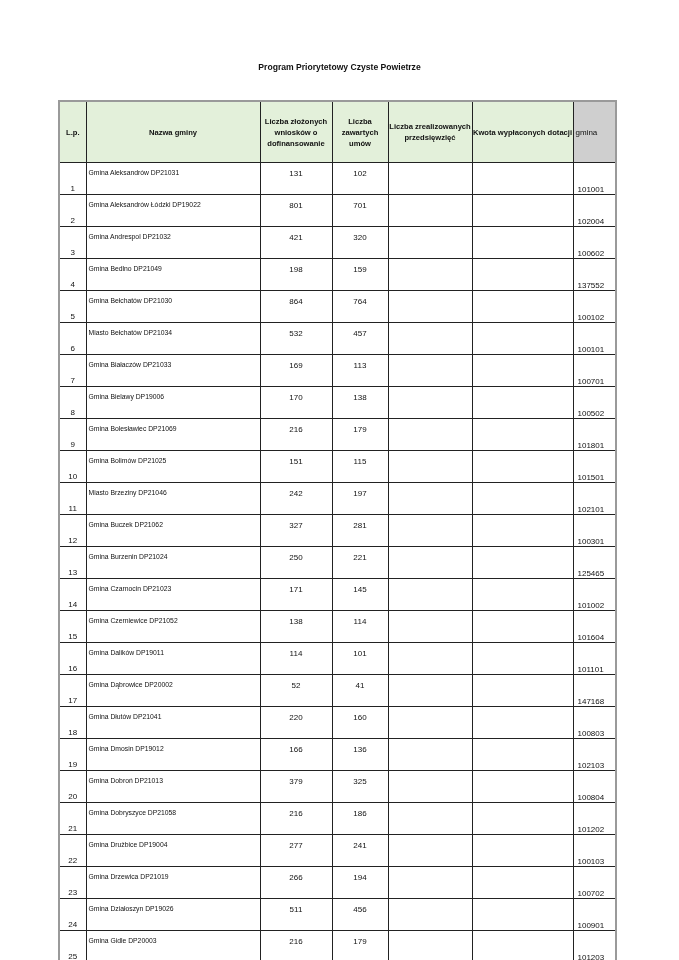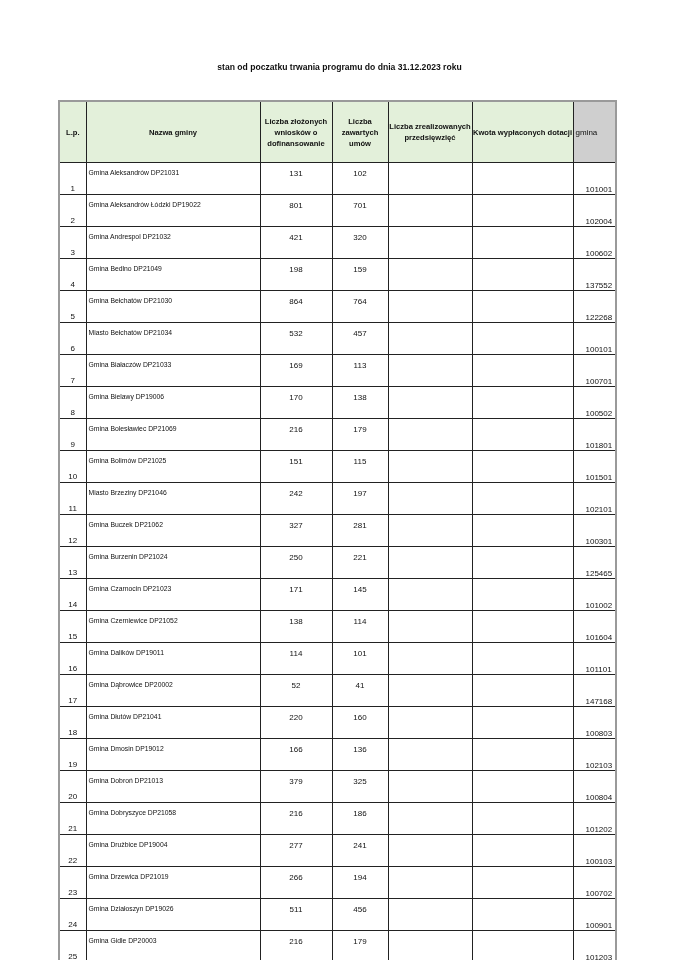--- a/index.html
+++ b/index.html
@@ -7,29 +7,29 @@
   .title { position:absolute; top:61px; left:0; width:679px; text-align:center; font-size:8.6px; font-weight:bold; line-height:13px; }
   table { position:absolute; left:58px; top:100px; border-collapse:collapse; table-layout:fixed; }
   th, td { border:1px solid #222; padding:0; }
   table { border:2px solid #9a9a9a; }
   th { background:#e3f0da; font-size:7.6px; font-weight:bold; text-align:center; line-height:11px; height:60px; }
   th.gm { background:#cfcfcf; font-weight:normal; text-align:left; padding-left:2px; font-size:8px;margin-top:36px; }
   td { height:25px; font-size:7.6px; vertical-align:top; }
   td.lp { text-align:center; vertical-align:bottom; font-size:8px; padding-bottom:1px; }
   td.nm { font-size:6.8px; padding-left:2px; padding-top:6px; }
   td.num { text-align:center; padding-top:6px; font-size:8px; }
-  td.code { vertical-align:bottom; padding-left:12px; font-size:8px; padding-bottom:0px; }
+  td.code { vertical-align:bottom; padding-left:4px; font-size:8px; padding-bottom:0px; }
   col.c1 { width:27px; } col.c2 { width:174px; } col.c3 { width:72px; } col.c4 { width:56px; }
   col.c5 { width:84px; } col.c6 { width:101px; } col.c7 { width:43px; }
 </style>
 </head>
 <body>
 
 <div class="title">
-  <div>stan od poczatku trwania programu do dnia 31.12.2023 roku</div>
+  <div>Program Priorytetowy Czyste Powietrze</div>
 </div>
 
 <table>
   <colgroup>
     <col class="c1">
       <col class="c2">
       <col class="c3">
       <col class="c4">
       <col class="c5">
       <col class="c6">
@@ -83,21 +83,21 @@
         <td class="num"></td>
         <td class="code">137552</td>
       </tr>
       <tr>
         <td class="lp">5</td>
         <td class="nm">Gmina Bełchatów DP21030</td>
         <td class="num">864</td>
         <td class="num">764</td>
         <td class="num"></td>
         <td class="num"></td>
-        <td class="code">122268</td>
+        <td class="code">100102</td>
       </tr>
       <tr>
         <td class="lp">6</td>
         <td class="nm">Miasto Bełchatów DP21034</td>
         <td class="num">532</td>
         <td class="num">457</td>
         <td class="num"></td>
         <td class="num"></td>
         <td class="code">100101</td>
       </tr>

